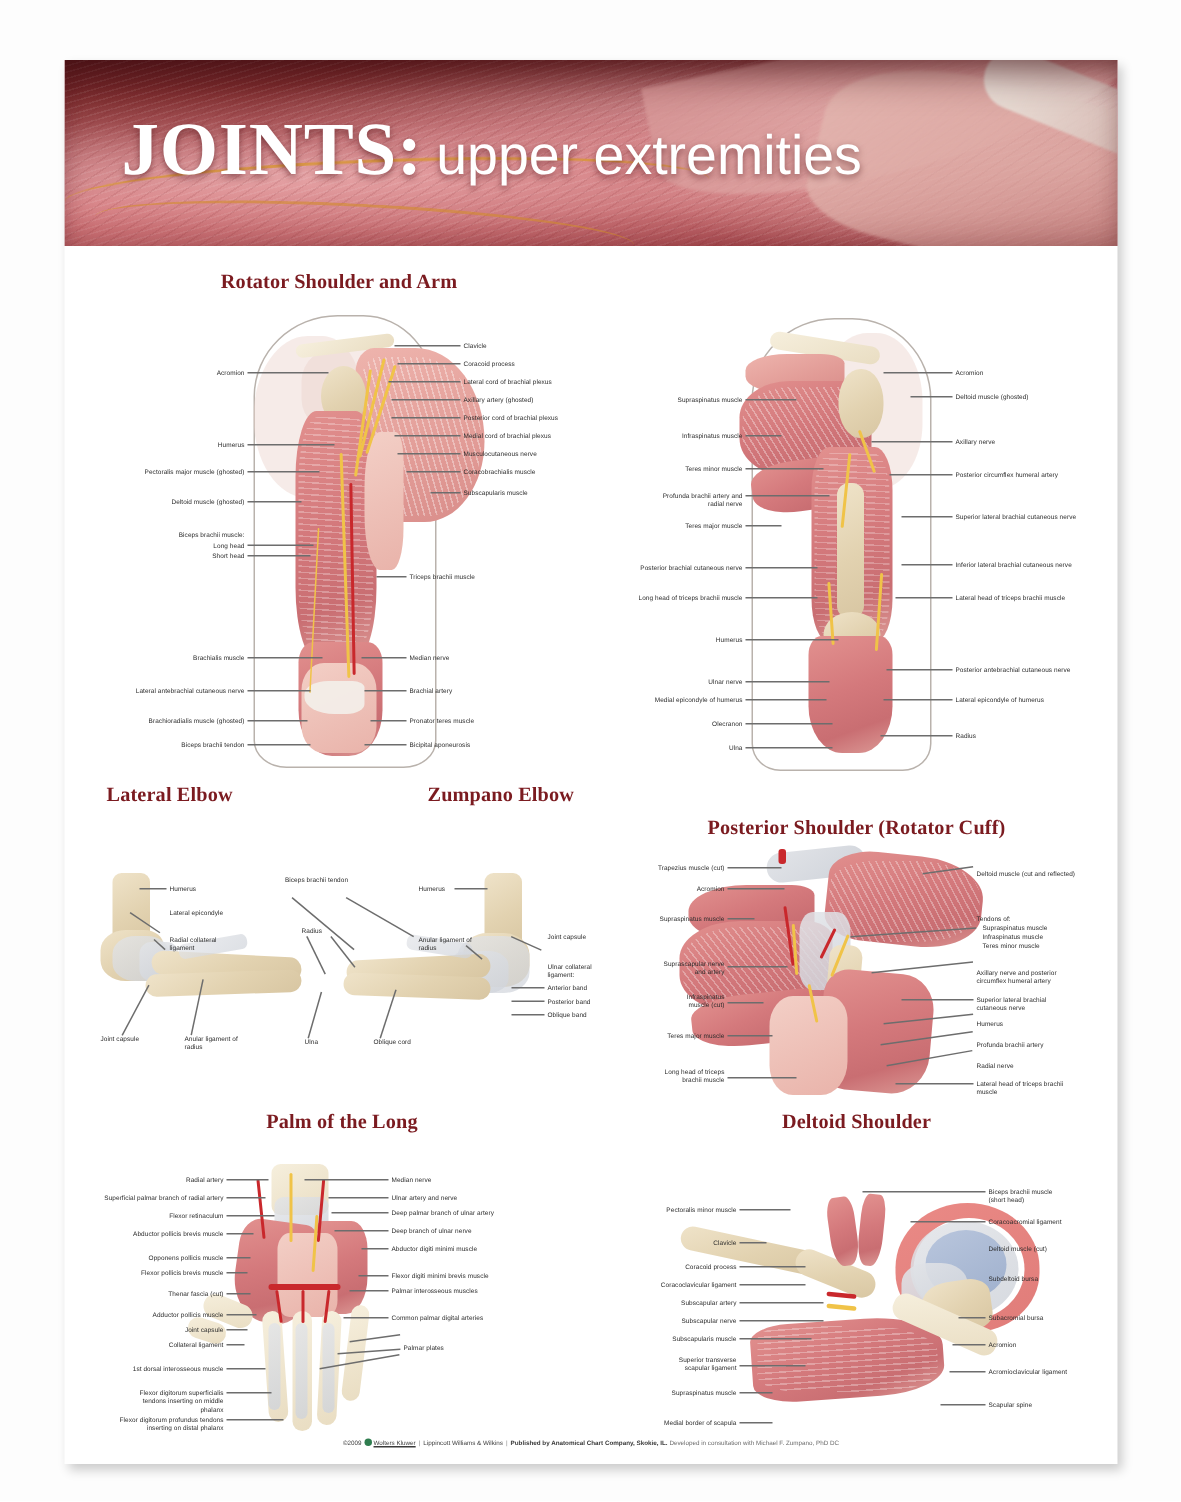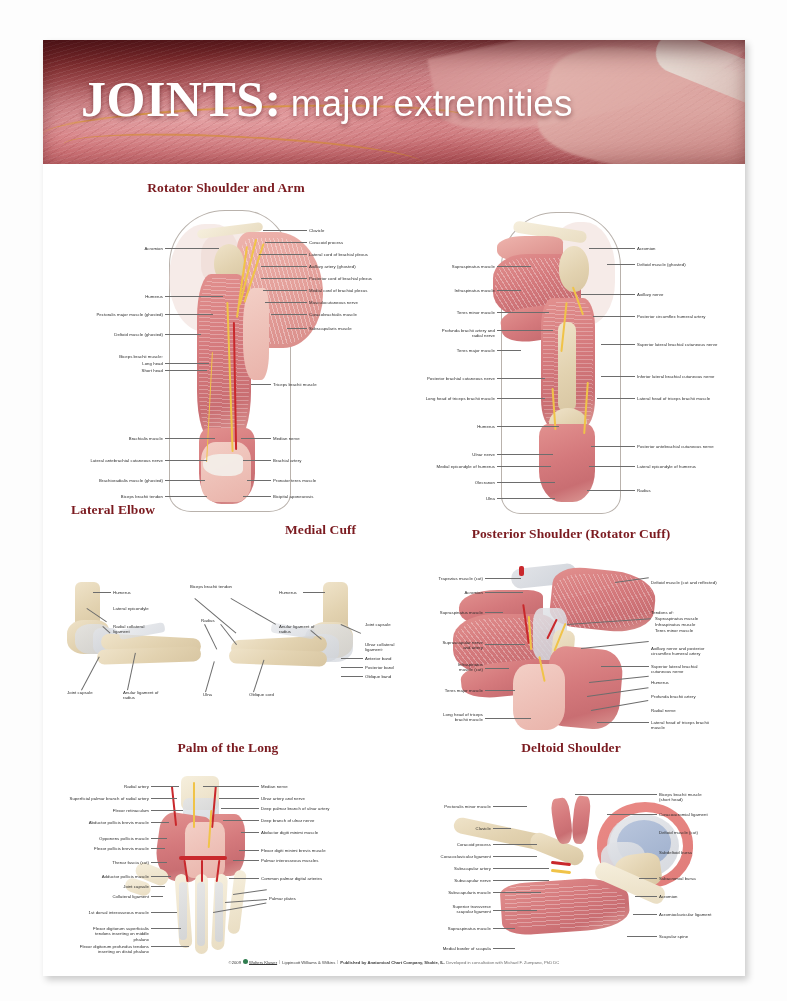--- a/index.html
+++ b/index.html
@@ -206,21 +206,21 @@
       <div class="bn-layer bn-sheen"></div>
       <div class="bn-layer bn-fibers"></div>
       <div class="bn-layer bn-fibers2"></div>
       <div class="bn-muscle-a"></div>
       <div class="bn-muscle-b"></div>
       <div class="bn-tendon"></div>
       <div class="bn-vessel"></div>
       <div class="bn-vessel2"></div>
       <div class="bn-layer bn-vignette"></div>
       <div id="banner-title">
-        <span class="t-main">JOINTS:</span><span class="t-sub">major extremities</span>
+        <span class="t-main">JOINTS:</span><span class="t-sub">upper extremities</span>
       </div>
     </div>
 
     <div class="panel" style="left:8px; top:140px; width:350px; height:180px;">
       <div class="panel-title" style="width:350px;">Rotator Shoulder and Arm</div>
 
       <div class="figure" style="left:0; top:22px; width:350px; height:310px;">
 
         <div class="sh" style="left:118px; top:8px; width:120px; height:300px; border:.6px solid #b9b2ac; border-radius:46% 40% 18% 18%/18% 18% 6% 6%;"></div>
 
@@ -418,26 +418,26 @@
         <div class="ldr" style="left:190px; top:244px; width:44px;"></div>
 
         <div class="lbl" style="left:236px; top:262px;">Lateral epicondyle of humerus</div>
         <div class="ldr" style="left:188px; top:264px; width:46px;"></div>
 
         <div class="lbl" style="left:236px; top:286px;">Radius</div>
         <div class="ldr" style="left:186px; top:288px; width:48px;"></div>
       </div>
     </div>
 
-    <div class="panel" style="left:10px; top:462px; width:170px; height:40px;">
+    <div class="panel" style="left:10px; top:482px; width:170px; height:40px;">
       <div class="panel-title" style="width:170px; text-align:left; padding-left:18px;">Lateral Elbow</div>
     </div>
 
     <div class="panel" style="left:200px; top:482px; width:170px; height:40px;">
-      <div class="panel-title" style="width:170px; text-align:left; padding-left:42px;">Medial Cuff</div>
+      <div class="panel-title" style="width:170px; text-align:left; padding-left:42px;">Zumpano Elbow</div>
     </div>
 
     <div class="figure" style="left:10px; top:522px; width:350px; height:160px;">
 
       <div class="sh bone" style="left:22px; top:20px; width:25px; height:50px; border-radius:6px 6px 2px 2px;"></div>
       <div class="sh bone" style="left:14px; top:58px; width:42px; height:34px; border-radius:40% 30% 30% 40%;"></div>
       <div class="sh cart" style="left:22px; top:62px; width:38px; height:30px; border-radius:40%; opacity:.75;"></div>
       <div class="sh cart" style="left:40px; top:66px; width:26px; height:26px; border-radius:30%; opacity:.85;"></div>
       <div class="sh bone" style="left:48px; top:74px; width:100px; height:16px; border-radius:8px; transform:rotate(3deg);"></div>
       <div class="sh bone" style="left:44px; top:86px; width:104px; height:15px; border-radius:8px; transform:rotate(-2deg);"></div>
@@ -494,21 +494,21 @@
       <div class="lbl" style="left:312px; top:94px;">Anterior band</div>
       <div class="ldr" style="left:288px; top:96px; width:22px;"></div>
 
       <div class="lbl" style="left:312px; top:103px;">Posterior band</div>
       <div class="ldr" style="left:288px; top:105px; width:22px;"></div>
 
       <div class="lbl" style="left:312px; top:112px;">Oblique band</div>
       <div class="ldr" style="left:288px; top:114px; width:22px;"></div>
     </div>
 
-    <div class="panel" style="left:358px; top:486px; width:340px; height:40px;">
+    <div class="panel" style="left:358px; top:504px; width:340px; height:40px;">
       <div class="panel-title" style="width:340px;">Posterior Shoulder (Rotator Cuff)</div>
     </div>
 
     <div class="figure" style="left:358px; top:512px; width:340px; height:180px;">
 
       <div class="sh cart" style="left:110px; top:14px; width:66px; height:20px; border-radius:12px; transform:rotate(-6deg);"></div>
       <div class="sh art" style="left:118px; top:14px; width:5px; height:10px; border-radius:2px;"></div>
 
       <div class="sh muscle" style="left:150px; top:18px; width:104px; height:60px; border-radius:30% 42% 40% 26%; transform:rotate(6deg);"></div>
       <div class="sh" style="left:152px; top:22px; width:100px; height:54px; border-radius:30% 42% 40% 26%; background:repeating-linear-gradient(62deg, rgba(255,255,255,.30) 0 1px, rgba(255,255,255,0) 1px 4px);"></div>

